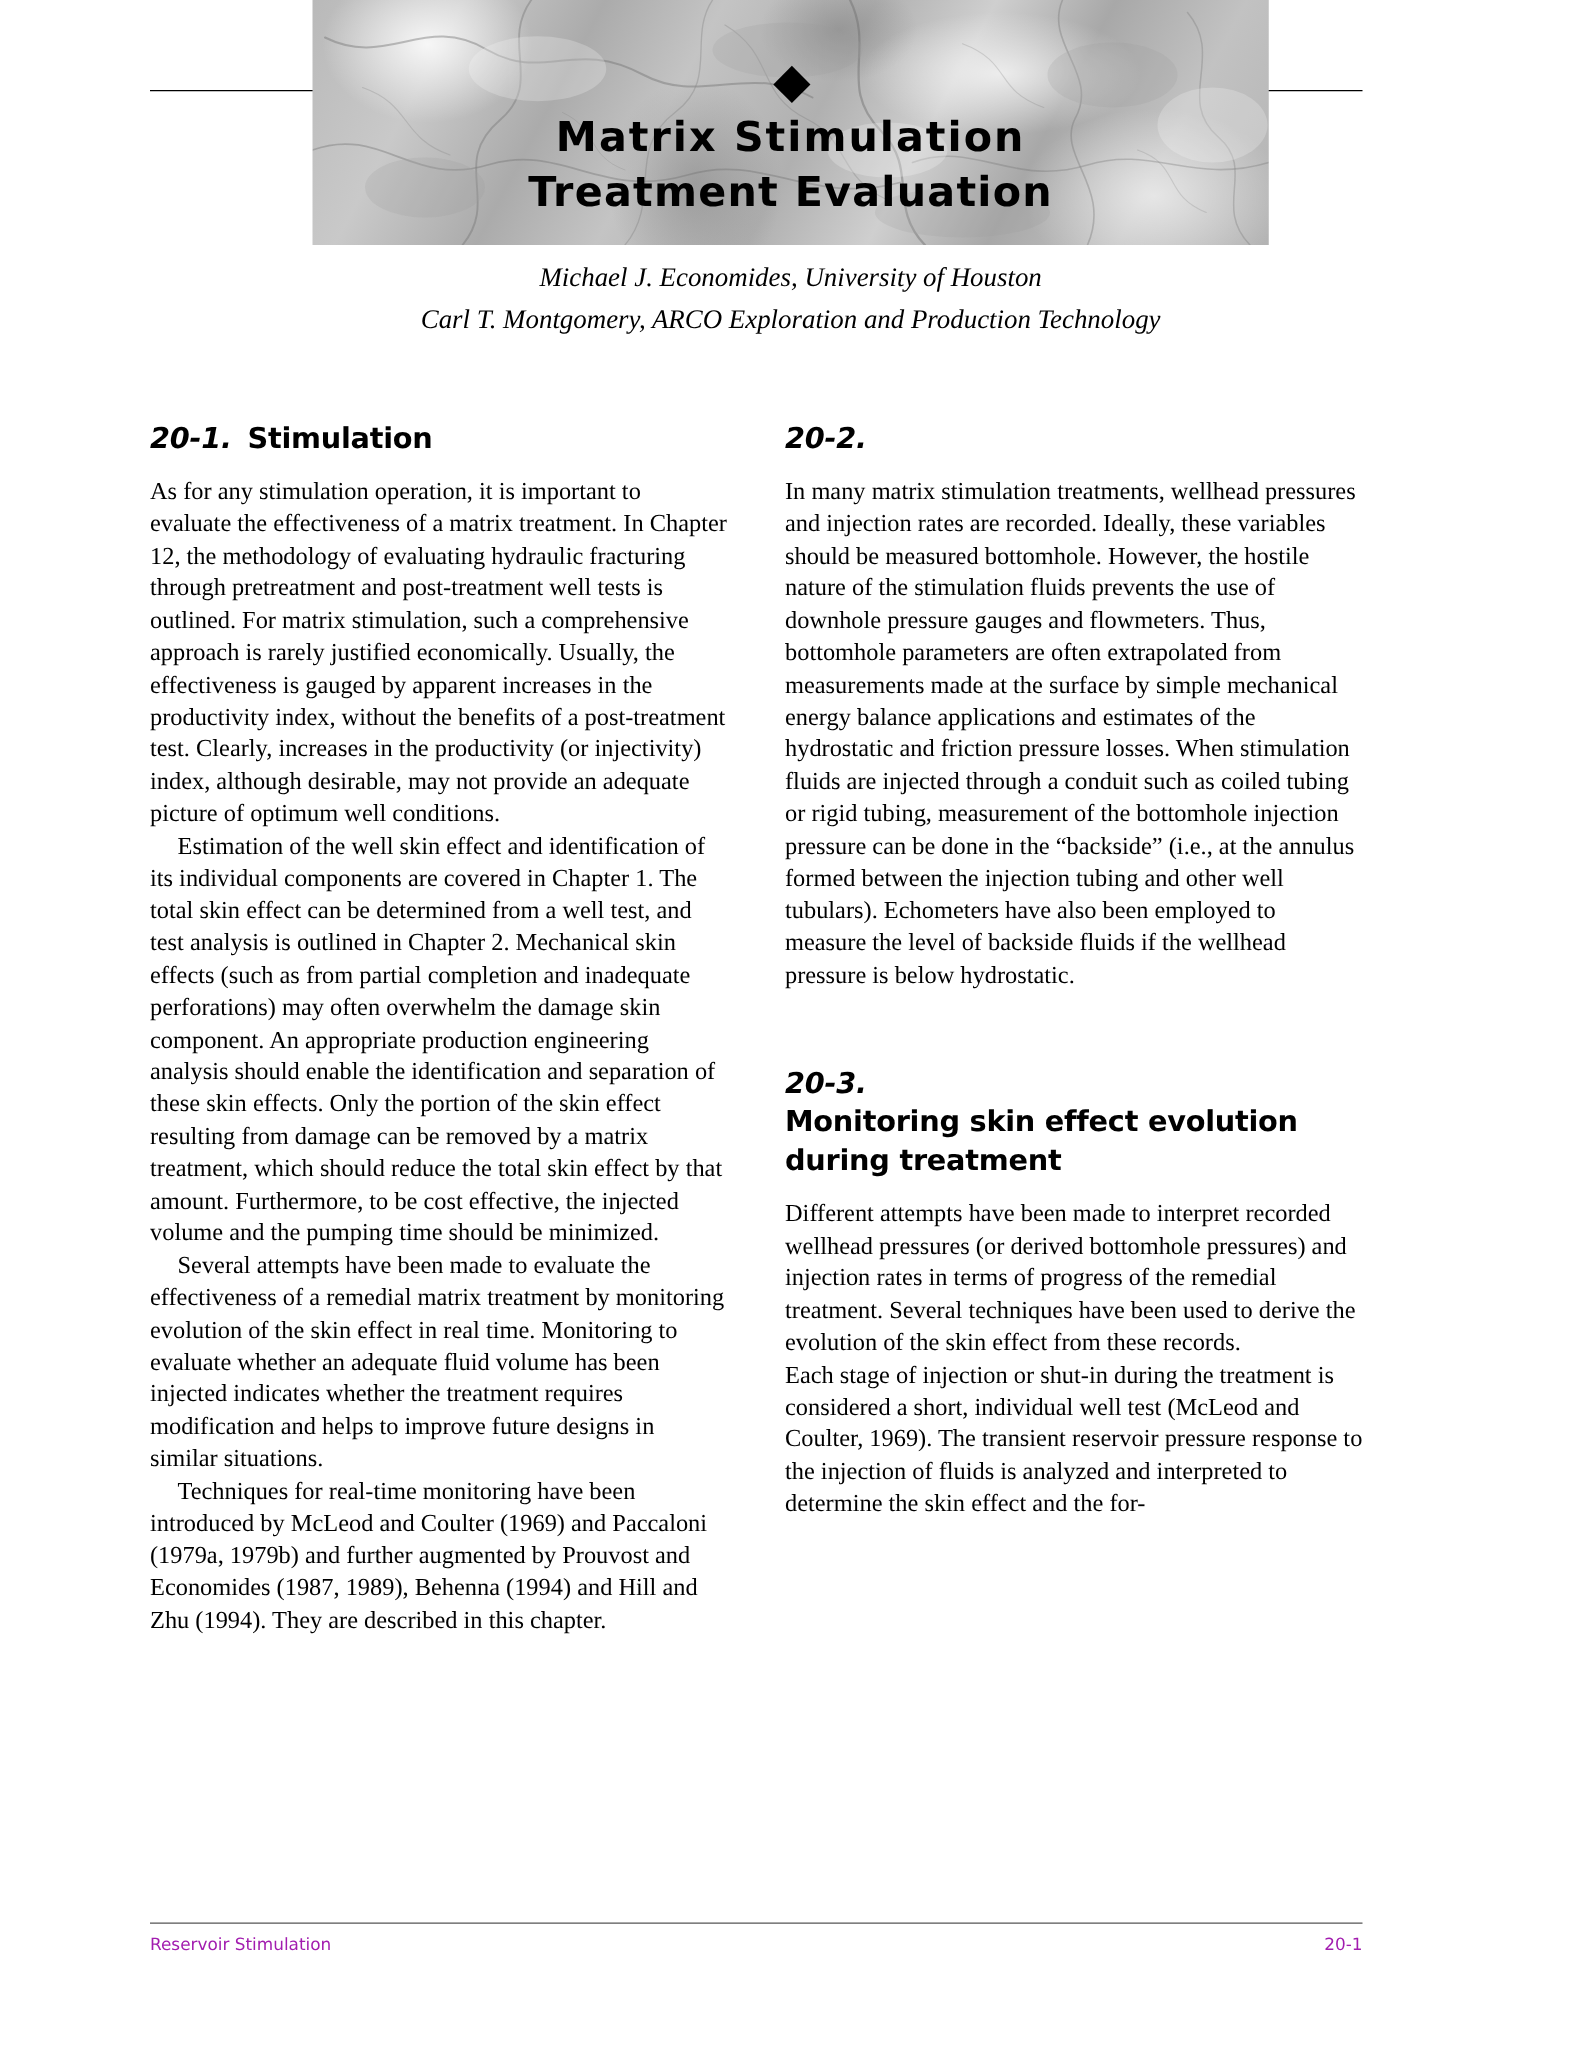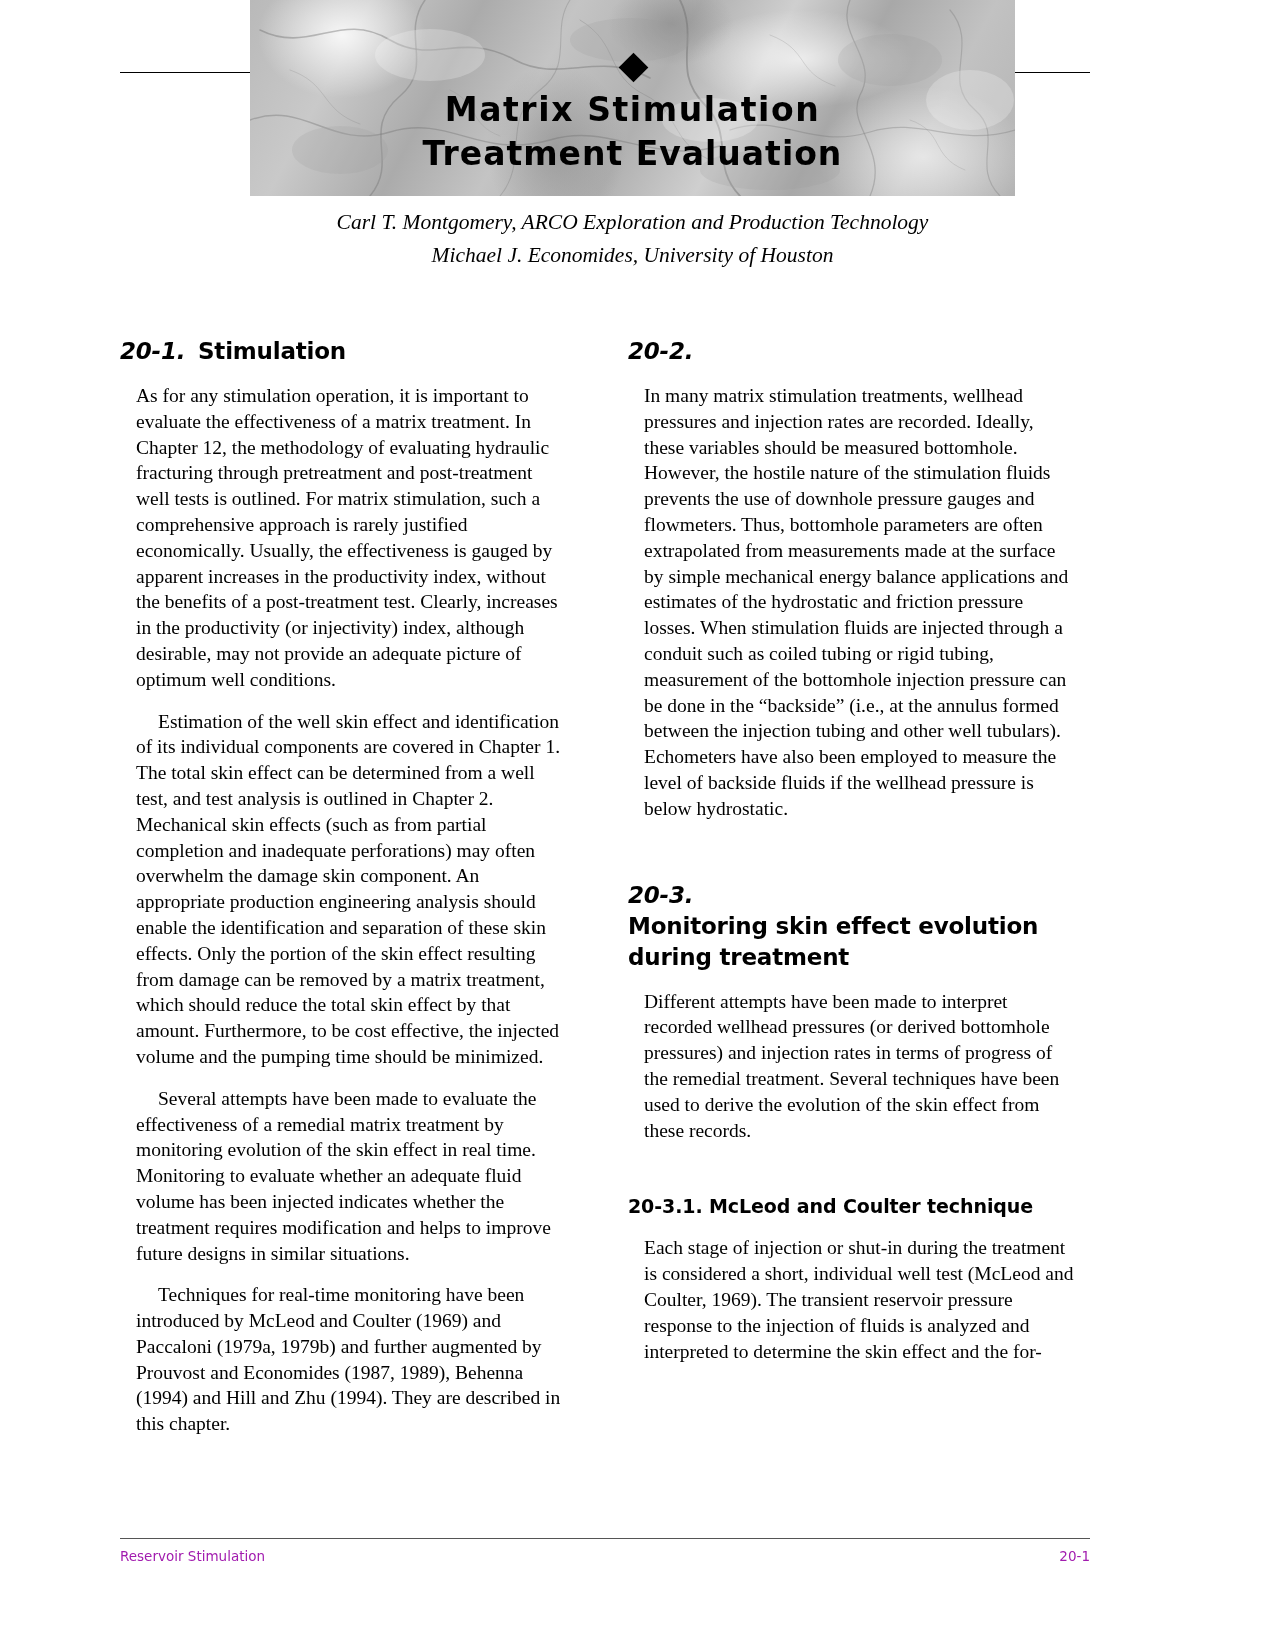--- a/index.html
+++ b/index.html
@@ -138,21 +138,21 @@
     margin: 50px 0 12px 0;
     padding: 0;
     font-family: "DejaVu Sans", "Liberation Sans", sans-serif;
     font-weight: bold;
     font-size: 19px;
     line-height: 26px;
     letter-spacing: -0.1px;
   }
 
   p.body {
-    margin: 16px;
+    margin: 0;
     padding: 0;
     font-family: "Liberation Serif", serif;
     font-size: 19.5px;
     line-height: 25.8px;
     text-align: left;
     hyphens: none;
   }
   p.body.indent { text-indent: 22px; }
 
   
@@ -223,22 +223,22 @@
     <div class="title-wrap">
       <div class="diamond"></div>
       <div class="doc-title">
         <div class="line1">Matrix Stimulation</div>
         <div class="line2">Treatment Evaluation</div>
       </div>
     </div>
   </div>
 
   <div class="authors">
+    <div>Michael J. Economides, University of Houston</div>
     <div>Carl T. Montgomery, ARCO Exploration and Production Technology</div>
-    <div>Michael J. Economides, University of Houston</div>
   </div>
 
   <div class="columns">
 
     <div class="col col-left">
       <h2 class="sec">
         <span class="num">20-1.</span>
         <span class="txt">Stimulation</span>
       </h2>
       <p class="body">As for any stimulation operation, it is important to evaluate the effectiveness of a matrix treatment. In Chapter 12, the methodology of evaluating hydraulic fracturing through pretreatment and post-treatment well tests is outlined. For matrix stimulation, such a comprehensive approach is rarely justified economically. Usually, the effectiveness is gauged by apparent increases in the productivity index, without the benefits of a post-treatment test. Clearly, increases in the productivity (or injectivity) index, although desirable, may not provide an adequate picture of optimum well conditions.</p>
@@ -252,21 +252,20 @@
         <span class="num">20-2.</span>
       </h2>
       <p class="body">In many matrix stimulation treatments, wellhead pressures and injection rates are recorded. Ideally, these variables should be measured bottomhole. However, the hostile nature of the stimulation fluids prevents the use of downhole pressure gauges and flowmeters. Thus, bottomhole parameters are often extrapolated from measurements made at the surface by simple mechanical energy balance applications and estimates of the hydrostatic and friction pressure losses. When stimulation fluids are injected through a conduit such as coiled tubing or rigid tubing, measurement of the bottomhole injection pressure can be done in the “backside” (i.e., at the annulus formed between the injection tubing and other well tubulars). Echometers have also been employed to measure the level of backside fluids if the wellhead pressure is below hydrostatic.</p>
 
       <h2 class="sec spaced">
         <span class="num">20-3.</span>
         <span class="txt">Monitoring skin effect evolution during treatment</span>
       </h2>
       <p class="body">Different attempts have been made to interpret recorded wellhead pressures (or derived bottomhole pressures) and injection rates in terms of progress of the remedial treatment. Several techniques have been used to derive the evolution of the skin effect from these records.</p>
 
-      <h3 class="subsec">20-3.1. McLeod and Coulter technique</h3>
       <p class="body">Each stage of injection or shut-in during the treatment is considered a short, individual well test (McLeod and Coulter, 1969). The transient reservoir pressure response to the injection of fluids is analyzed and interpreted to determine the skin effect and the for-</p>
     </div>
   </div>
 
   <div class="footer">
     <div class="footer-rule"></div>
     <div class="footer-left">Reservoir Stimulation</div>
     <div class="footer-right">20-1</div>
   </div>
 

